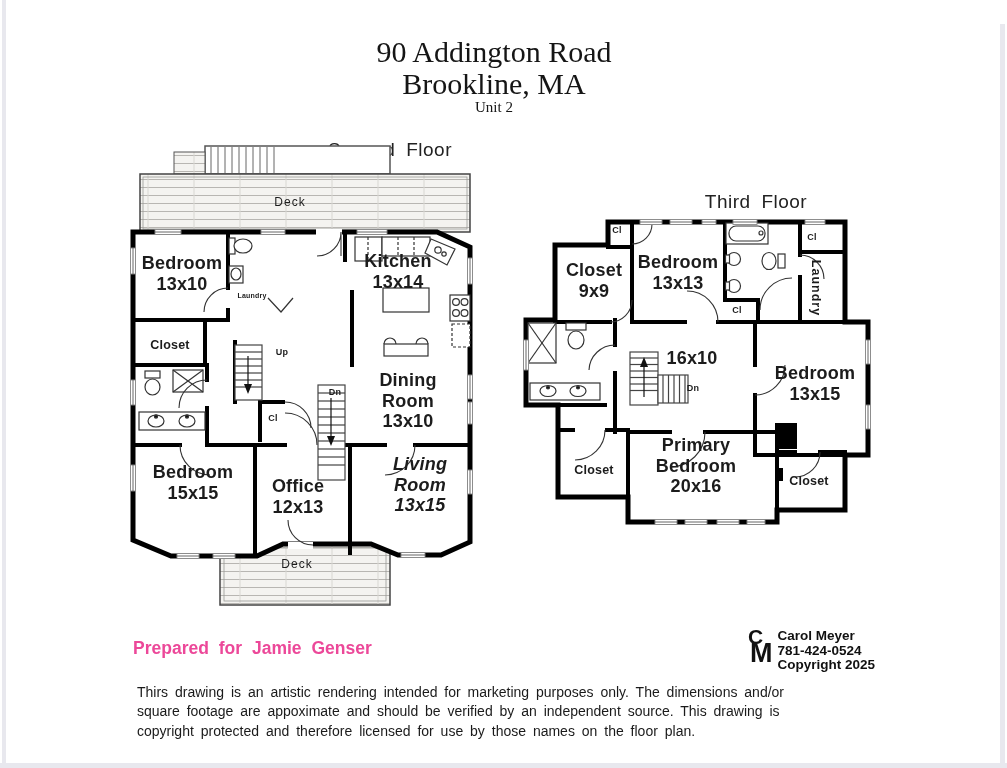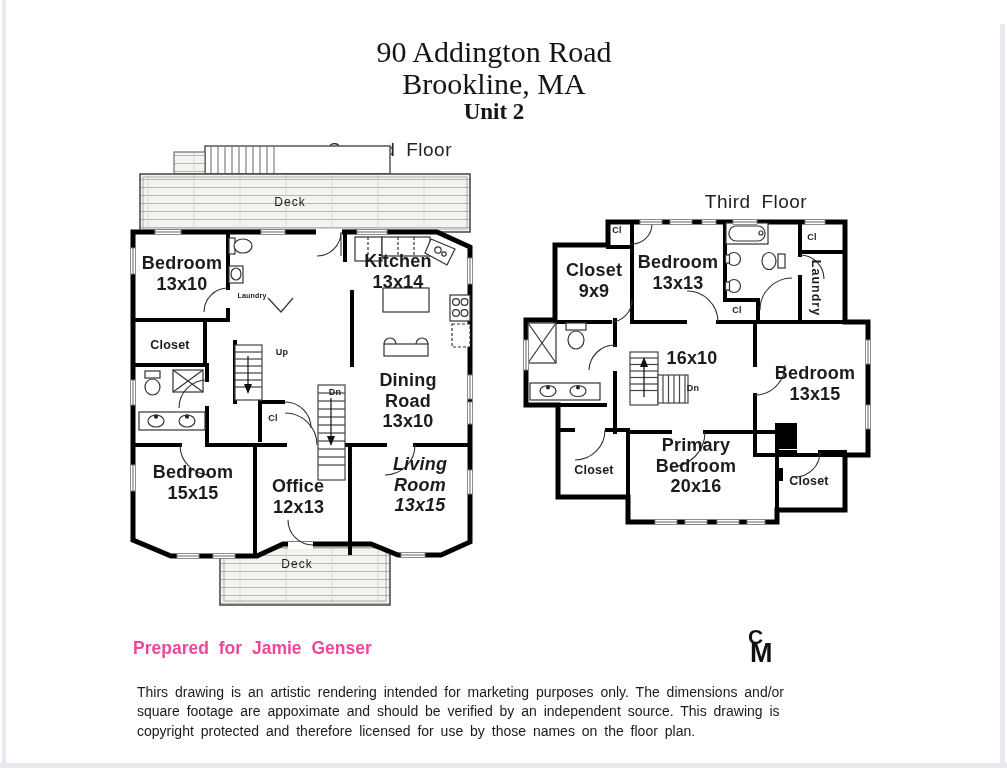--- a/index.html
+++ b/index.html
@@ -6,21 +6,21 @@
   #page{position:relative;width:1007px;height:768px;background:#ffffff;overflow:hidden;
         font-family:"Liberation Sans",sans-serif;color:#111;}
   .edge{position:absolute;background:#e8e8ee;}
   .edge.left{left:2px;top:0;width:4px;height:768px;}
   .edge.right{right:2px;top:24px;width:5px;height:744px;}
   .edge.bottom{left:0;bottom:0;width:1007px;height:5px;}
   .abs{position:absolute;}
   .ctr{transform:translate(-50%,-50%);text-align:center;white-space:pre-line;}
   .title{font-family:"Liberation Serif",serif;color:#151515;line-height:1.06;text-align:center;}
   .t1,.t2{font-size:30px;}
-  .t3{font-size:23px;font-weight:bold;}
+  .t3{font-size:15px;}
   .floor-label{font-size:19px;font-weight:500;letter-spacing:.5px;word-spacing:5px;color:#222;}
   .rm{position:absolute;transform:translate(-50%,-50%);text-align:center;white-space:pre-line;
       font-size:18px;font-weight:600;line-height:1.15;color:#1c1c1c;letter-spacing:.2px;}
   .rm.deck{font-size:12px;font-weight:500;letter-spacing:1px;}
   .rm.sm{font-size:9px;font-weight:700;}
   .rm.xs{font-size:7px;font-weight:700;}
   .rm.closet{font-size:12.5px;}
   .rm.vert{writing-mode:vertical-rl;letter-spacing:1px;font-size:12.5px;}
   .prepared{font-size:17.5px;font-weight:700;word-spacing:5px;color:#ec4899;}
   .logo{position:absolute;display:flex;align-items:flex-start;}
@@ -341,25 +341,25 @@
   <div class="rm" style="left:182px;top:274px;">Bedroom
 13x10</div>
   <div class="rm" style="left:398px;top:272px;">Kitchen
 13x14</div>
   <div class="rm xs" style="left:252px;top:296px;">Laundry</div>
   <div class="rm closet" style="left:170px;top:345px;">Closet</div>
   <div class="rm sm" style="left:246px;top:352px;margin-left:36px;">Up</div>
   <div class="rm sm" style="left:273px;top:418px;">Cl</div>
   <div class="rm sm" style="left:335px;top:392px;">Dn</div>
   <div class="rm" style="left:408px;top:401px;">Dining
-Road
+Room
 13x10</div>
   <div class="rm" style="left:193px;top:483px;">Bedroom
 15x15</div>
-  <div class="rm" style="left:298px;top:497px;text-align:right;">Office
+  <div class="rm" style="left:298px;top:497px;">Office
 12x13</div>
   <div class="rm" style="left:420px;top:485px;font-style:italic;">Living
 Room
 13x15</div>
   <div class="rm deck" style="left:297px;top:565px;">Deck</div>
 
   <div class="rm sm" style="left:617px;top:230px;">Cl</div>
   <div class="rm" style="left:594px;top:281px;">Closet
 9x9</div>
   <div class="rm" style="left:678px;top:273px;">Bedroom
@@ -377,18 +377,23 @@
 20x16</div>
   <div class="rm closet" style="left:809px;top:481px;">Closet</div>
 
   <div class="abs prepared" style="left:133px;top:638px;">Prepared for Jamie Genser</div>
 
   <div class="logo" style="left:748px;top:629px;">
     <div class="monogram">
       <span class="mono-c">C</span>
       <span class="mono-m">M</span>
     </div>
+    <div class="agent">
+      <div>Carol Meyer</div>
+      <div>781-424-0524</div>
+      <div>Copyright 2025</div>
+    </div>
   </div>
 
   <div class="abs disclaimer" style="left:137px;top:683px;width:790px;">Thirs drawing is an artistic rendering intended for marketing purposes only.  The dimensions and/or
 square footage are appoximate and should be verified by an independent source. This drawing is
 copyright protected and therefore licensed for use by those names on the floor plan.</div>
 </div>
 
 </body></html>

